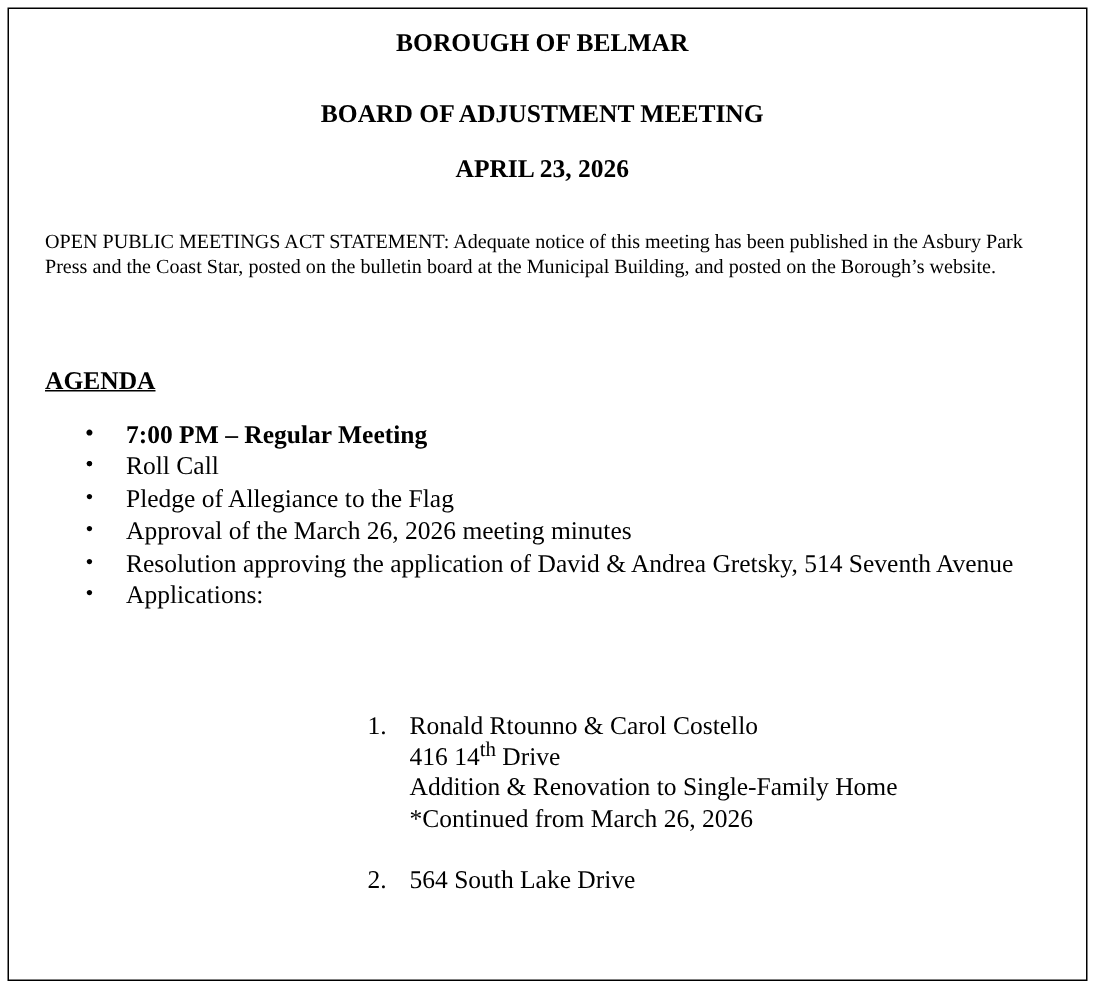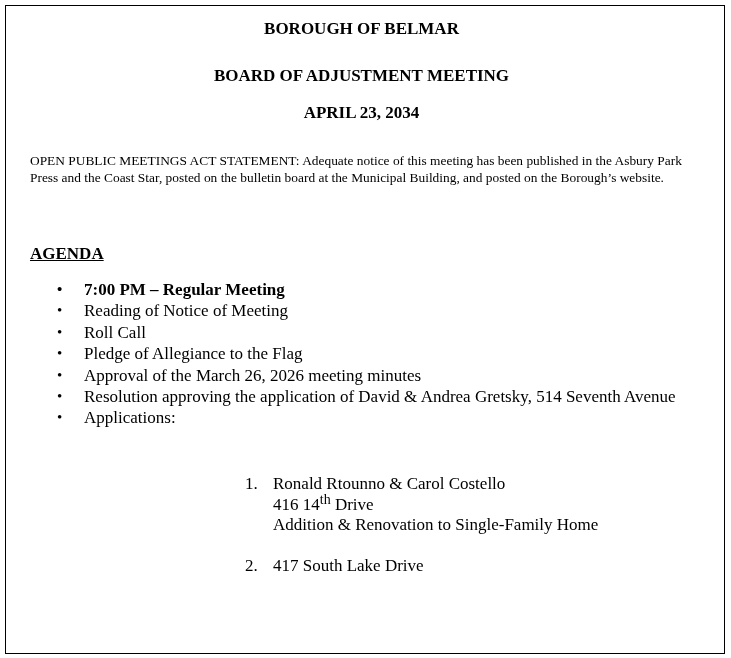--- a/index.html
+++ b/index.html
@@ -20,34 +20,33 @@
   ol.apps li .num { position: absolute; left: 245px; top: 0; }
   sup { font-size: 14px; line-height: 0; vertical-align: 6px; }
 </style>
 </head>
 <body>
 
 <div class="frame"></div>
 
 <div class="hdr h1">BOROUGH OF BELMAR</div>
 <div class="hdr h2">BOARD OF ADJUSTMENT MEETING</div>
-<div class="hdr h3">APRIL 23, 2034</div>
+<div class="hdr h3">APRIL 23, 2026</div>
 
 <div class="notice">OPEN PUBLIC MEETINGS ACT STATEMENT: Adequate notice of this meeting has been published in the Asbury Park Press and the Coast Star, posted on the bulletin board at the Municipal Building, and posted on the Borough’s website.</div>
 
 <div class="agenda-title">AGENDA</div>
 
 <ul class="agenda">
   <li class="bold">
     <span class="bullet">•</span>
     <span>7:00 PM – Regular Meeting</span>
   </li>
   <li>
     <span class="bullet">•</span>
-    <span>Reading of Notice of Meeting</span>
   </li>
   <li>
     <span class="bullet">•</span>
     <span>Roll Call</span>
   </li>
   <li>
     <span class="bullet">•</span>
     <span>Pledge of Allegiance to the Flag</span>
   </li>
   <li>
@@ -63,18 +62,19 @@
     <span>Applications:</span>
   </li>
 </ul>
 
 <ol class="apps">
   <li>
     <span class="num">1.</span>
     <div>Ronald Rtounno &amp; Carol Costello</div>
     <div><span>416 14</span><sup>th</sup><span> Drive</span></div>
     <div>Addition &amp; Renovation to Single-Family Home</div>
+    <div>*Continued from March 26, 2026</div>
   </li>
   <li>
     <span class="num">2.</span>
-    <div>417 South Lake Drive</div>
+    <div>564 South Lake Drive</div>
   </li>
 </ol>
 
 </body></html>

